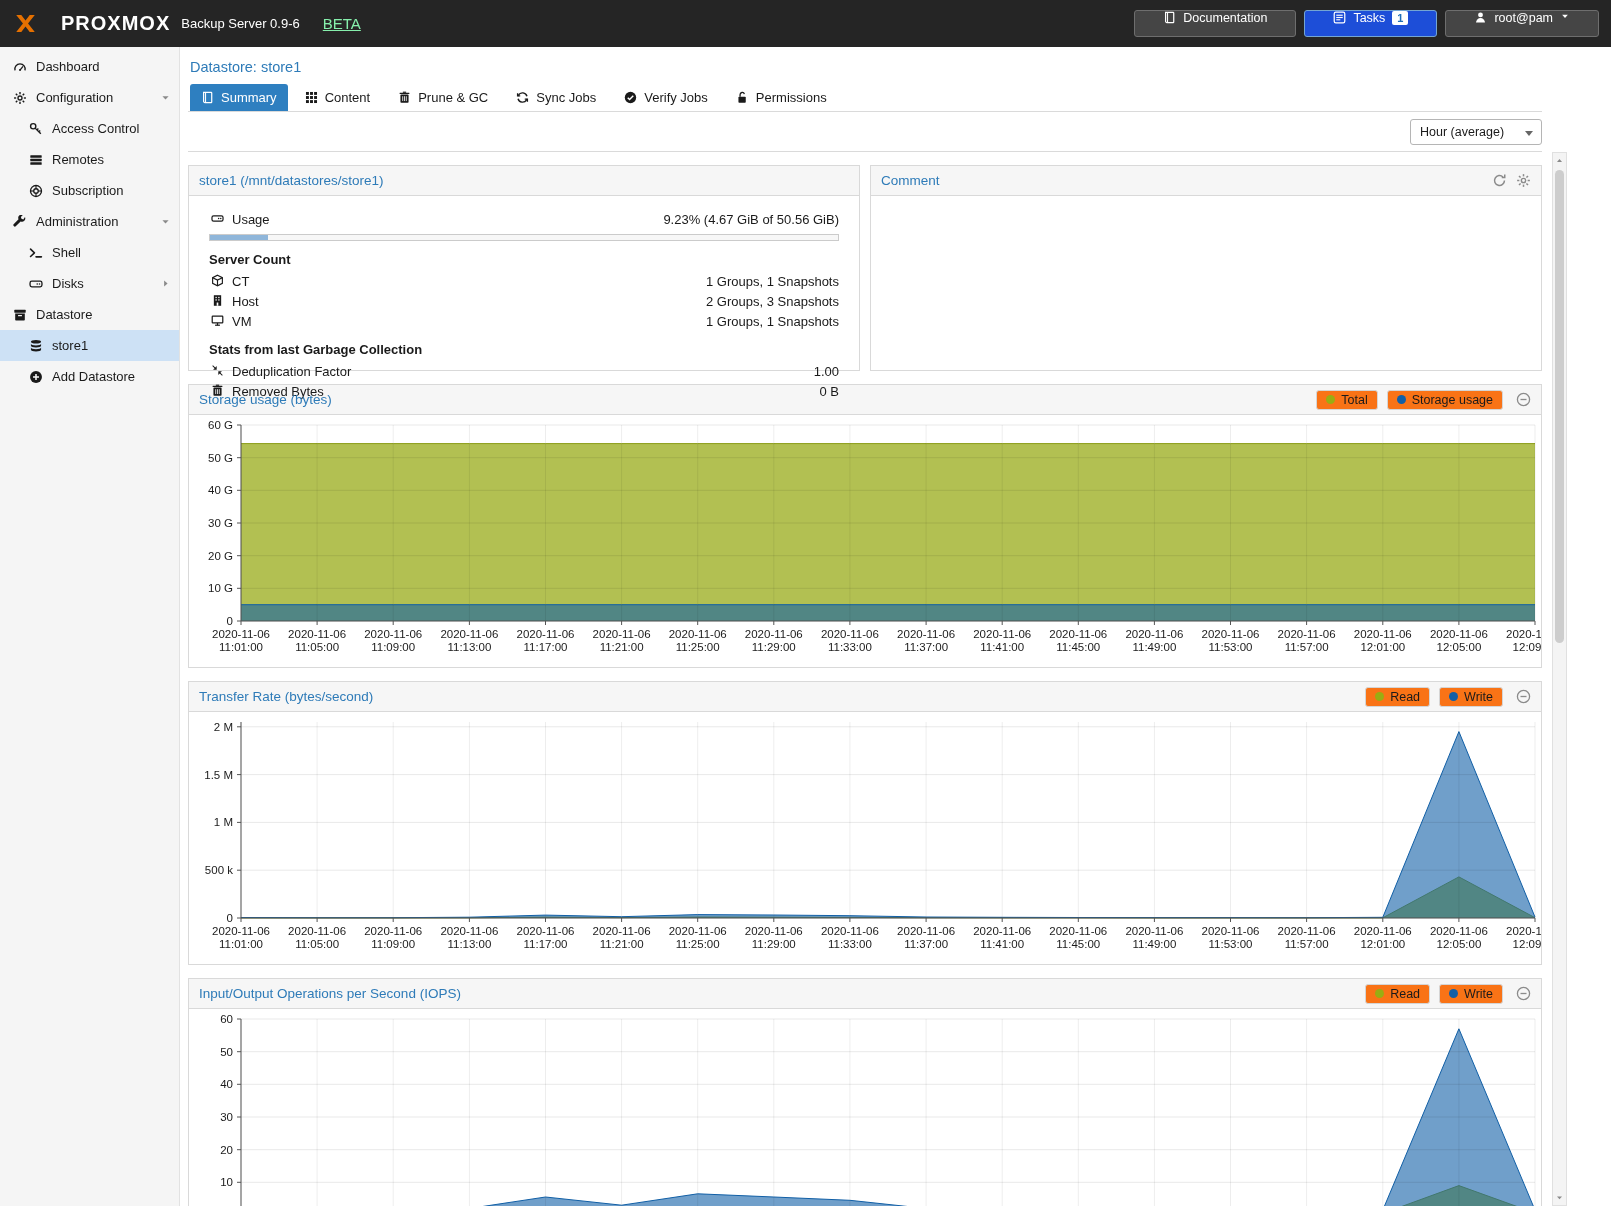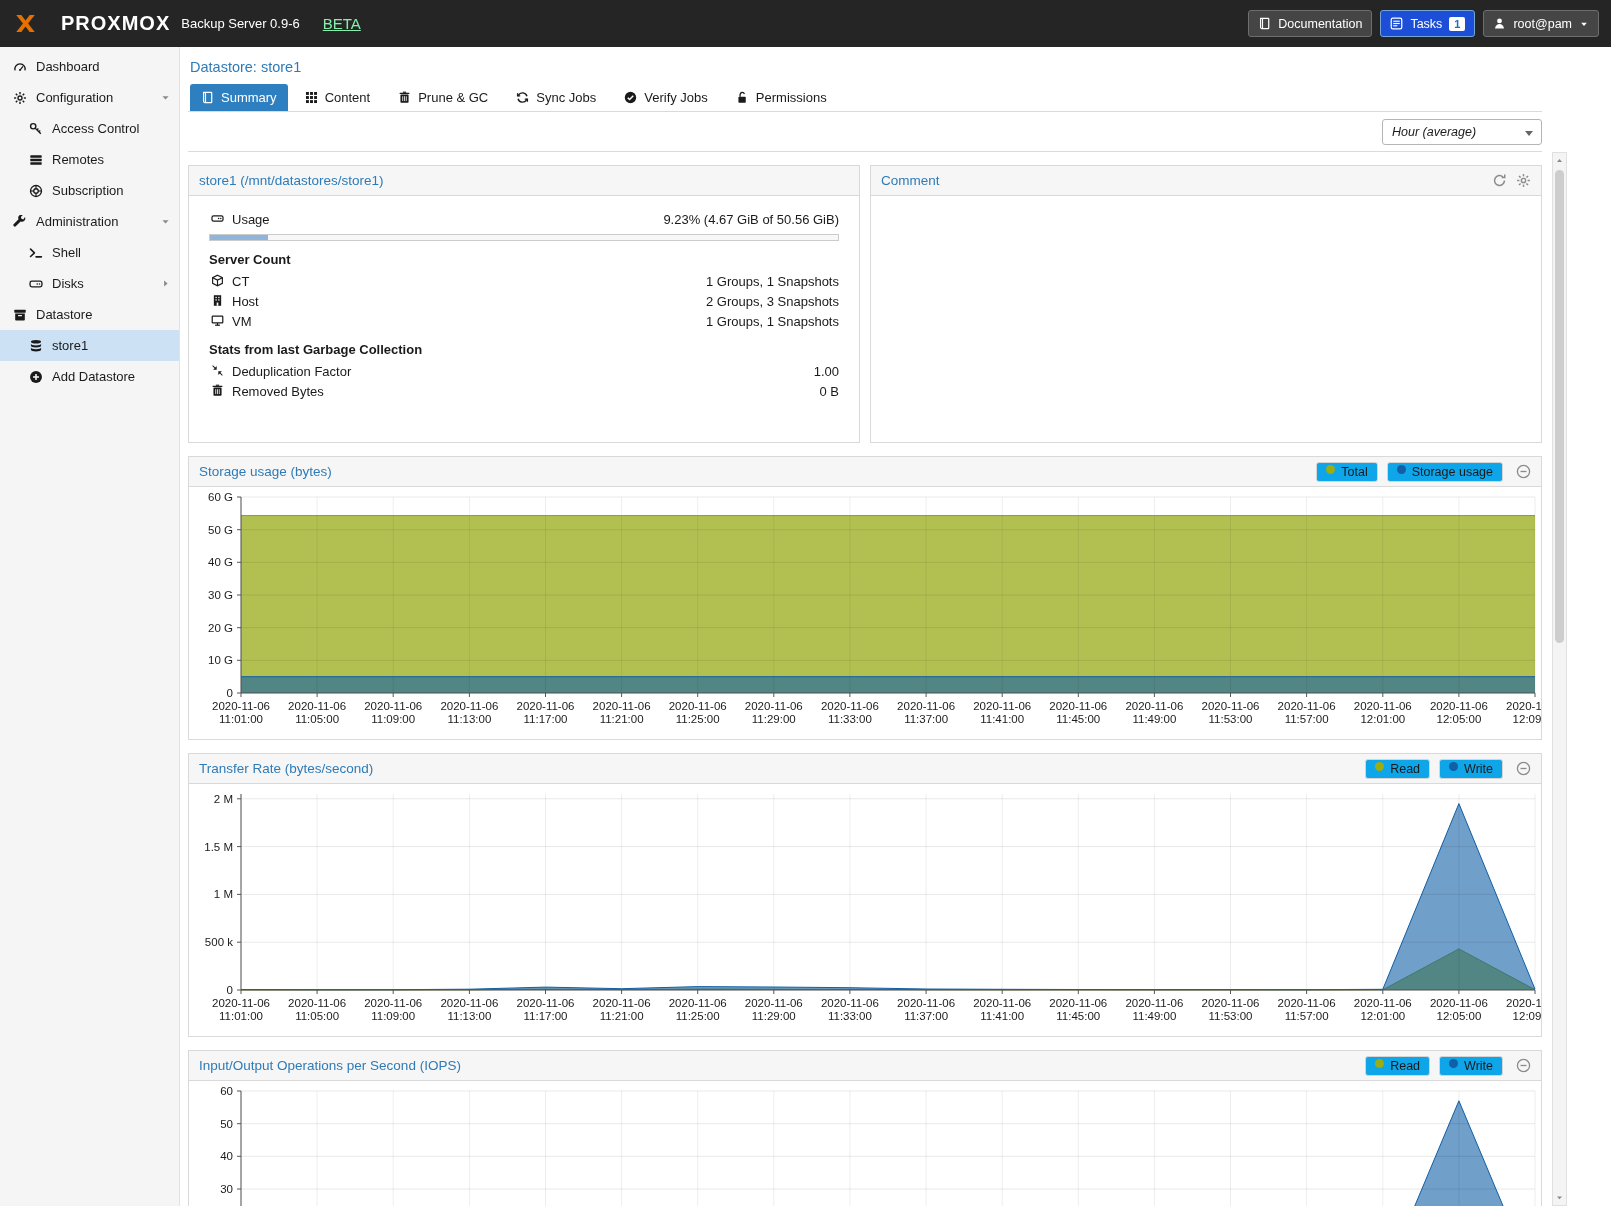--- a/index.html
+++ b/index.html
@@ -8,21 +8,21 @@
 
   
   .header { position:absolute; top:0; left:0; width:1611px; height:47px; background:#252525;
     color:#fff; display:flex; align-items:center; padding:0 12px; z-index:20; }
   .logo { display:flex; align-items:center; gap:22px; }
   .logo-mark svg { width:27px; height:27px; display:block; }
   .logo-text { font-size:20px; font-weight:bold; letter-spacing:1px; color:#fff; }
   .subtitle { margin-left:11px; font-size:13px; color:#fff; }
   .beta { margin-left:23px; color:#86efac; text-decoration:underline; font-size:15px; cursor:pointer; }
   .header-right { margin-left:auto; display:flex; align-items:center; gap:8px; }
-  .hbtn { display:inline-flex; align-items:center; gap:7px; height:27px; padding:0 9px;
+  .hbtn { display:inline-flex; align-items:flex-start; gap:7px; height:27px; padding:0 28px;
     background:#454545; border:1px solid #6e6e6e; border-radius:3px; color:#fff; font-size:12.5px; cursor:pointer;
     font-family:inherit; }
   .hbtn.tasks { background:#1d4ed8; border-color:#74a5d2; }
   .badge { background:#fff; color:#1f6eb8; font-weight:bold; font-size:11px; padding:1px 5px; border-radius:2px; }
   .hbtn .icon svg { width:13px; height:13px; display:block; }
   .hbtn .caret svg { width:10px; height:10px; }
 
   
   .sidebar { position:absolute; top:47px; left:0; width:180px; bottom:0; background:#f5f5f5;
     border-right:1px solid #e2e2e2; padding-top:4px; }
@@ -38,49 +38,49 @@
   .main { position:absolute; left:180px; top:47px; width:1431px; bottom:12px; background:#fff;
     padding:0 69px 0 8px; }
   .page-title { padding:12px 2px 9px; color:#2e7bb8; font-size:14.5px; }
   .tabbar { display:flex; gap:6px; align-items:flex-start; border-bottom:1px solid #dadada; padding:0 2px; }
   .tab { display:inline-flex; align-items:center; gap:7px; padding:6px 11px; font-size:13px;
     border-radius:3px 3px 0 0; cursor:pointer; color:#1a1a1a; }
   .tab .icon svg { width:13px; height:13px; display:block; }
   .tab.active { background:#2e7fc0; color:#fff; }
   .toolbar { height:40px; display:flex; align-items:center; justify-content:flex-end;
     border-bottom:1px solid #dadada; }
-  .select { position:relative; width:160px; height:26px; background:#fff; border:1px solid #b5b5b5;
-    border-radius:3px; display:flex; align-items:center; padding:0 24px 0 9px; font-size:12.5px; cursor:pointer;font-style:italic; }
+  .select { position:relative; width:132px; height:26px; background:#fff; border:1px solid #b5b5b5;
+    border-radius:3px; display:flex; align-items:center; padding:0 24px 0 9px; font-size:12.5px; cursor:pointer; }
   .sel-caret { position:absolute; right:8px; top:11px; width:0; height:0;
     border-left:4px solid transparent; border-right:4px solid transparent; border-top:5px solid #666; }
 
   
   .content { padding-top:13px; }
   .row-panels { display:flex; gap:10px; }
   .panel { border:1px solid #d9d9d9; background:#fff; }
-  .row-panels .panel { flex:1; height:278px; }
+  .row-panels .panel { flex:1; height:206px; }
   .panel-header { height:30px; background:#f6f6f6; border-bottom:1px solid #d9d9d9;
     display:flex; align-items:center; padding:0 10px; }
   .panel-title { color:#2e7bb8; font-size:13.5px; }
   .ph-right { margin-left:auto; display:flex; align-items:center; gap:9px; }
   .ptool { color:#8b8b8b; cursor:pointer; }
   .ptool svg, .collapse svg { width:15px; height:15px; display:block; }
   .collapse { color:#8b8b8b; cursor:pointer; margin-left:4px; }
   .panel-body { padding:13px 20px; }
   .srow { display:flex; align-items:flex-start; padding:2.5px 0; }
   .srow .icon { width:16px; margin-right:7px; text-align:center; }
   .srow .icon svg { width:13px; height:13px; display:block; margin:0 auto; }
   .srow .val { margin-left:auto; }
   .subhead { font-weight:bold; margin:11px 0 4px; }
   .progress { height:7px; border:1px solid #cbcbcb; background:#f7f7f7; margin:5px 0 6px; }
   .progress-fill { height:100%; background:#8fb6da; }
 
   
   .chart-panel { margin-top:13px; }
-  .legend-item { display:inline-flex; gap:6px; background:#0ea5e9;
+  .legend-item { display:inline-flex; align-items:center; gap:6px; background:#f97316;
     border:1px solid #d5d5d5; border-radius:3px; padding:2px 9px; font-size:12.5px; cursor:pointer; }
   .legend-item .dot { width:9px; height:9px; border-radius:50%; display:inline-block; }
   .chart-body { height:252px; background:#fff; }
   .chart-body text { fill:#1b1b1b; font-size:11.5px; font-family:"Liberation Sans","DejaVu Sans",sans-serif; }
 
   
   .vscroll { position:absolute; left:1552px; top:152px; bottom:0; width:15px; background:#f4f4f4;
     border:1px solid #e0e0e0; }
   .sb-btn { height:15px; display:flex; align-items:center; justify-content:center; color:#8a8a8a; cursor:pointer; }
   .sb-btn svg { width:9px; height:9px; display:block; }

